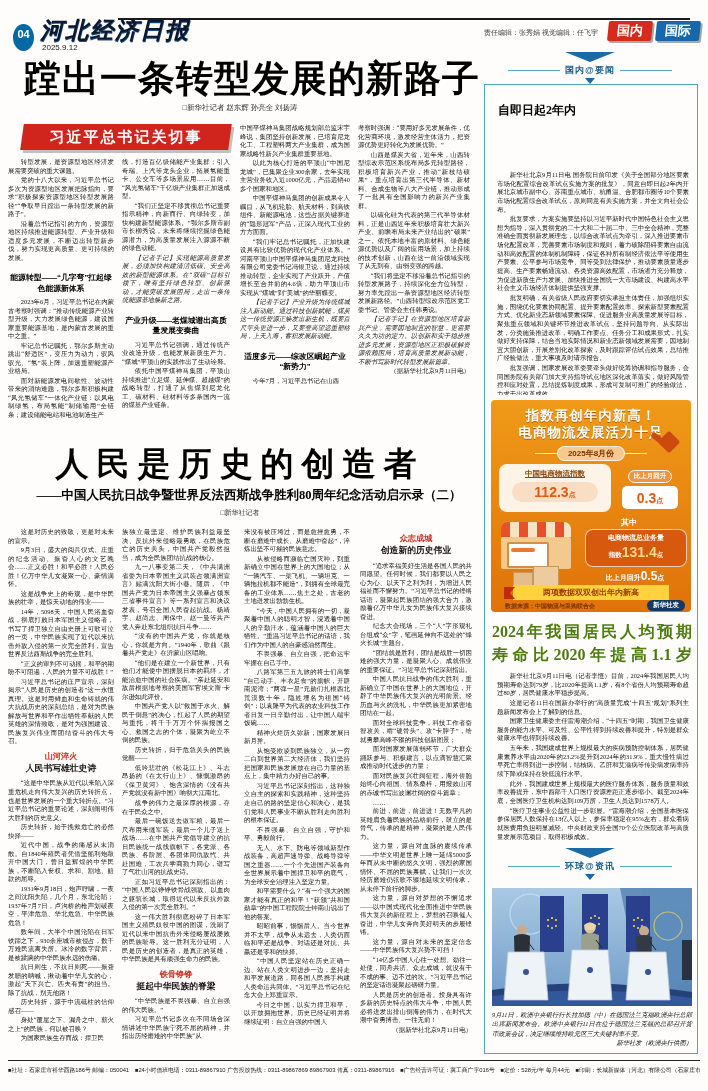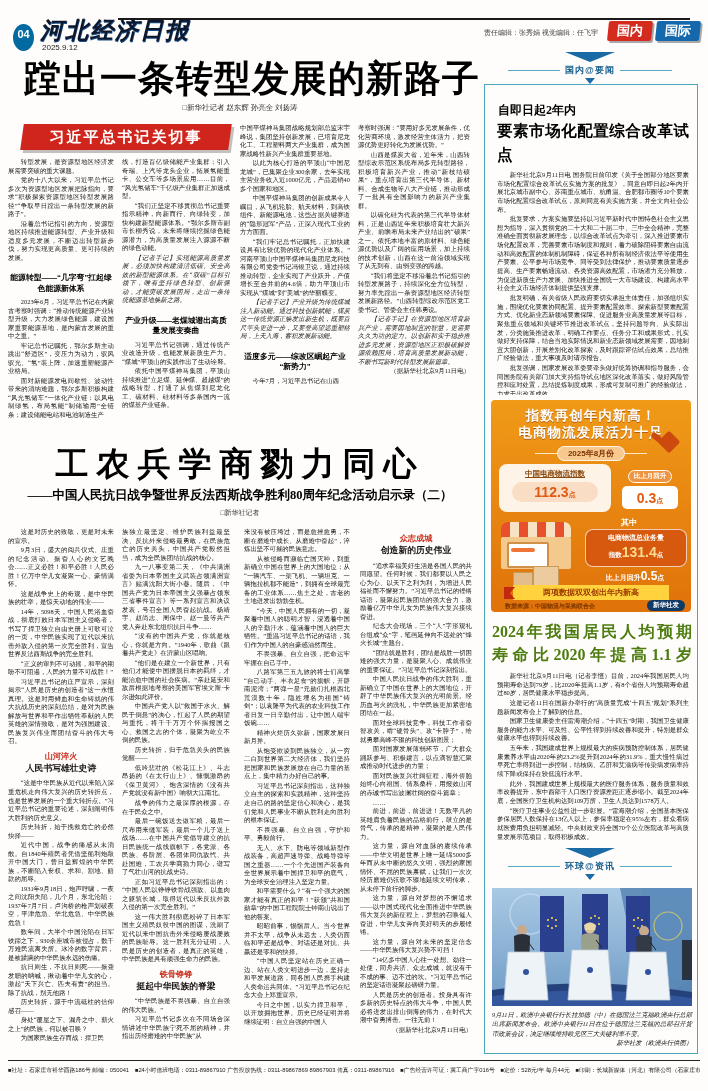--- a/index.html
+++ b/index.html
@@ -42,21 +42,21 @@
       margin-bottom:5px;font-family:"Liberation Sans",sans-serif;}
   .col .e{text-align:right;text-indent:0;}
   .col .dots{text-indent:2em;}
   .lc1{left:8px;top:158px;width:106px;height:284px;}
   .lc2{left:122px;top:158px;width:108px;height:284px;}
   .lc3{left:240px;top:124px;width:110px;height:318px;}
   .lc4{left:358px;top:124px;width:112px;height:318px;}
   
   .ppl-hl{left:0;top:442px;width:480px;text-align:center;font-size:33px;font-weight:bold;
       letter-spacing:8px;color:#000;}
-  .ppl-sub{left:0;top:487px;width:480px;text-align:center;font-size:12.5px;font-weight:bold;color:#000;}
+  .ppl-sub{left:0;top:487px;width:480px;text-align:center;font-size:12.5px;font-weight:bold;color:#000;padding-left:9px;}
   .ppl-byline{left:0;top:508px;width:480px;text-align:center;font-size:7px;color:#333;}
   .pc1{left:8px;top:528px;width:106px;height:514px;}
   .pc2{left:122px;top:528px;width:108px;height:514px;}
   .pc3{left:244px;top:528px;width:106px;height:514px;}
   .pc4{left:360px;top:528px;width:112px;height:514px;}
   
   .sb-box{left:484px;top:84px;width:212px;height:968px;border:1.5px solid #49a8bc;background:#fffdfb;}
   .sb-label{left:484px;width:212px;text-align:center;font-family:"Liberation Sans",sans-serif;}
   .tri-big{width:0;height:0;border-left:25px solid transparent;border-right:25px solid transparent;
       border-top:10px solid #1a6aa6;margin:0 auto;}
@@ -183,21 +183,21 @@
     </div>
   <div class="abs col lc4">
       <div class="pc">考察时强调：“要用好多元发展条件，优化营商环境，激发经营主体活力，把资源优势更好转化为发展优势。”</div>
       <div class="p">山西是煤炭大省，近年来，山西转型综改示范区系统布局多元转型路径，积极培育新兴产业，推动“新枝结硕果”，重点培育出第三代半导体、新材料、合成生物等八大产业链，推动形成了一批具有全国影响力的新兴产业集群。</div>
       <div class="p">以碳化硅为代表的第三代半导体材料，正是山西近年来积极培育壮大新兴产业、前瞻布局未来产业结出的“硕果”之一。依托本地丰富的原材料、绿色能源优势以及广阔的应用场景，加上持续的技术创新，山西在这一前沿领域实现了从无到有、由弱变强的跨越。</div>
       <div class="p">“我们将坚定不移沿着总书记指引的转型发展路子，持续深化全方位转型，努力率先蹚出一条资源型地区经济转型发展新路径。”山西转型综改示范区党工委书记、管委会主任韩勇说。</div>
       <div class="i">【记者手记】在资源型地区培育新兴产业，需要因地制宜的智慧，更需要久久为功的定力。以创新和实干稳步推进多元发展，资源型地区正积极破解资源依赖困局，培育高质量发展新动能，不断书写新时代转型发展新篇章。</div>
       <div class="e">（据新华社北京9月11日电）</div>
     </div>
 
-  <div class="abs ppl-hl">工农兵学商勠力同心</div>
+  <div class="abs ppl-hl">人民是历史的创造者</div>
   <div class="abs ppl-sub">——中国人民抗日战争暨世界反法西斯战争胜利80周年纪念活动启示录（二）</div>
   <div class="abs ppl-byline">□新华社记者</div>
   <div class="abs col pc1">
       <div class="p">这是对历史的致敬，更是对未来的宣示。</div>
       <div class="p">9月3日，盛大的阅兵仪式、庄重的纪念活动、振奋人心的文艺晚会……正义必胜！和平必胜！人民必胜！亿万中华儿女凝聚一心、豪情满怀。</div>
       <div class="p">这是战争史上的奇观，是中华民族的壮举，是惊天动地的伟业——</div>
       <div class="p">14年，5098天，中国人民浴血奋战，彻底打败日本军国主义侵略者，书写了捍卫独立自由史册上可歌可泣的一页，中华民族实现了近代以来抗击外敌入侵的第一次完全胜利，宣告世界反法西斯战争的完全胜利。</div>
       <div class="p">“正义的审判不可动摇，和平的期盼不可阻遏，人民的力量不可战胜！”</div>
       <div class="p">习近平总书记的庄严宣示，深刻揭示“人民是历史的创造者”这一永恒真理。这是对用鲜血和生命铸就的伟大抗战历史的深刻总结，是对为民族解放与世界和平作出牺牲奉献的人民英雄的深情致敬，是对为强国建设、民族复兴伟业而团结奋斗的伟大号召。</div>
       <div class="r1">山河淬火</div>
@@ -272,21 +272,20 @@
     <div class="lbl-row">
       <span class="lbl-line"></span>
       <span class="lbl-text">国内@要闻</span>
       <span class="lbl-line"></span>
     </div>
     <div class="tri-sm"></div>
   </div>
 
   <div class="abs sb-kicker">自即日起2年内</div>
   <div class="abs sb-hl1">
-    <div>要素市场化配置综合改革试点</div>
   </div>
   <div class="abs sb-body sb-body1">
       <div class="p">新华社北京9月11日电 国务院日前印发《关于全国部分地区要素市场化配置综合改革试点实施方案的批复》，同意自即日起2年内开展北京城市副中心、苏南重点城市、杭甬温、合肥都市圈等10个要素市场化配置综合改革试点，原则同意有关实施方案，并全文向社会公布。</div>
       <div class="p">批复要求，方案实施要坚持以习近平新时代中国特色社会主义思想为指导，深入贯彻党的二十大和二十届二中、三中全会精神，完整准确全面贯彻新发展理念，以综合改革试点为牵引，深入推进要素市场化配置改革，完善要素市场制度和规则，着力破除阻碍要素自由流动和高效配置的体制机制障碍，保证各种所有制经济依法平等使用生产要素、公平参与市场竞争、同等受到法律保护，推动要素质量逐步提高、生产要素畅通流动、各类资源高效配置，市场潜力充分释放，为促进新质生产力发展、加快推进全国统一大市场建设、构建高水平社会主义市场经济体制提供坚强支撑。</div>
       <div class="p">批复明确，有关省级人民政府要切实承担主体责任，加强组织实施，围绕优化要素协同配置、提升要素配置效率、探索新型要素配置方式、优化新业态新领域要素保障、促进服务业高质量发展等目标，聚焦重点领域和关键环节推进改革试点，坚持问题导向、从实际出发，分类施策推进改革，明确工作要点、任务分工和成果形式，扎实做好支持保障，结合当地实际情况和新业态新领域发展需要，因地制宜大胆创新，开展差别化改革探索，及时跟踪评估试点效果，总结推广经验做法，重大事项及时请示报告。</div>
       <div class="p">批复强调，国家发展改革委要牵头做好统筹协调和指导服务，会同国务院有关部门加大支持指导试点地区深化改革落实，做好风险管控和应对处置，总结提炼制度成果，形成可复制可推广的经验做法，力求干出改革成效。</div>
     </div>
 
   <div class="abs info">
     <div class="t" style="top:7px;">指数再创年内新高！</div>

